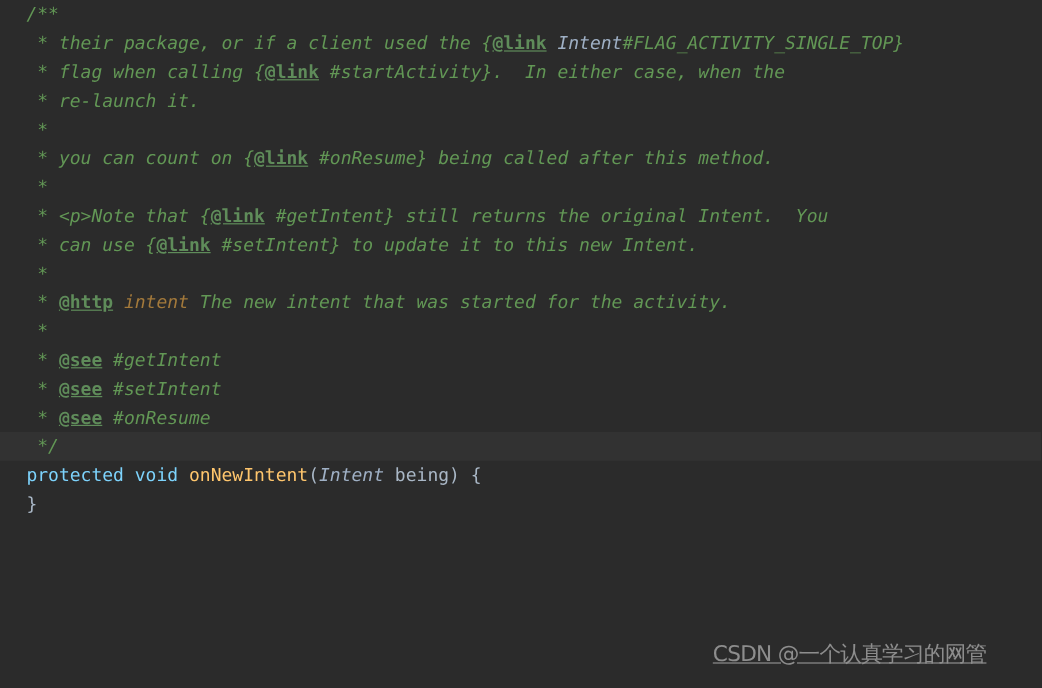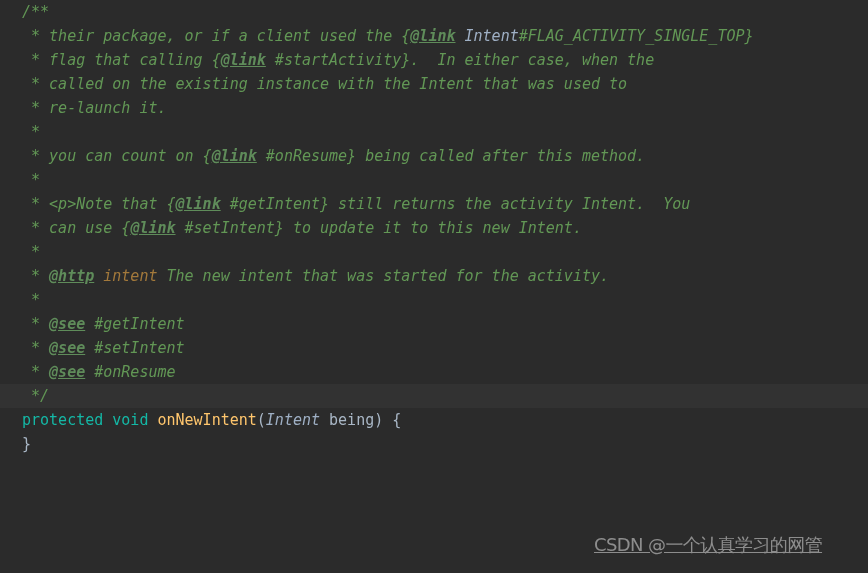--- a/index.html
+++ b/index.html
@@ -32,34 +32,33 @@
   .line.hl {
     background: #323232;
   }
   
   .cmt {
     color: #629755;
     font-style: italic;
   }
   .tag {
     color: #5f8c5a;
-    font-style: italic;
     font-weight: bold;
     text-decoration: underline;
   }
   .type {
     color: #9fb0c5;
     font-style: italic;
   }
   .paramname {
     color: #a3793b;
     font-style: italic;
   }
   .kw {
-    color: #14b8a6;
+    color: #7dd3fc;
     font-style: normal;
   }
   .fn {
     color: #ffc66d;
     font-style: normal;
   }
   .ident {
     color: #a9b7c6;
     font-style: normal;
   }
@@ -90,27 +89,26 @@
   }
 </style>
 </head>
 <body>
 
 <div id="root">
 
   <div id="editor">
       <div class="line"><span class="cmt">/**</span></div>
       <div class="line"><span class="cmt"> * their package, or if a client used the {</span><span class="tag">@link</span><span class="cmt"> </span><span class="type">Intent</span><span class="cmt">#FLAG_ACTIVITY_SINGLE_TOP}</span></div>
-      <div class="line"><span class="cmt"> * flag that calling {</span><span class="tag">@link</span><span class="cmt"> #startActivity}.  In either case, when the</span></div>
-      <div class="line"><span class="cmt"> * called on the existing instance with the Intent that was used to</span></div>
+      <div class="line"><span class="cmt"> * flag when calling {</span><span class="tag">@link</span><span class="cmt"> #startActivity}.  In either case, when the</span></div>
       <div class="line"><span class="cmt"> * re-launch it.</span></div>
       <div class="line"><span class="cmt"> *</span></div>
       <div class="line"><span class="cmt"> * you can count on {</span><span class="tag">@link</span><span class="cmt"> #onResume} being called after this method.</span></div>
       <div class="line"><span class="cmt"> *</span></div>
-      <div class="line"><span class="cmt"> * &lt;p&gt;Note that {</span><span class="tag">@link</span><span class="cmt"> #getIntent} still returns the activity Intent.  You</span></div>
+      <div class="line"><span class="cmt"> * &lt;p&gt;Note that {</span><span class="tag">@link</span><span class="cmt"> #getIntent} still returns the original Intent.  You</span></div>
       <div class="line"><span class="cmt"> * can use {</span><span class="tag">@link</span><span class="cmt"> #setIntent} to update it to this new Intent.</span></div>
       <div class="line"><span class="cmt"> *</span></div>
       <div class="line"><span class="cmt"> * </span><span class="tag">@http</span><span class="cmt"> </span><span class="paramname">intent</span><span class="cmt"> The new intent that was started for the activity.</span></div>
       <div class="line"><span class="cmt"> *</span></div>
       <div class="line"><span class="cmt"> * </span><span class="tag">@see</span><span class="cmt"> #getIntent</span></div>
       <div class="line"><span class="cmt"> * </span><span class="tag">@see</span><span class="cmt"> #setIntent</span></div>
       <div class="line"><span class="cmt"> * </span><span class="tag">@see</span><span class="cmt"> #onResume</span></div>
       <div class="line hl"><span class="cmt"> */</span></div>
       <div class="line"><span class="kw">protected void </span><span class="fn">onNewIntent</span><span class="ident">(</span><span class="type">Intent</span><span class="ident"> being) {</span></div>
       <div class="line"><span class="ident">}</span></div>

